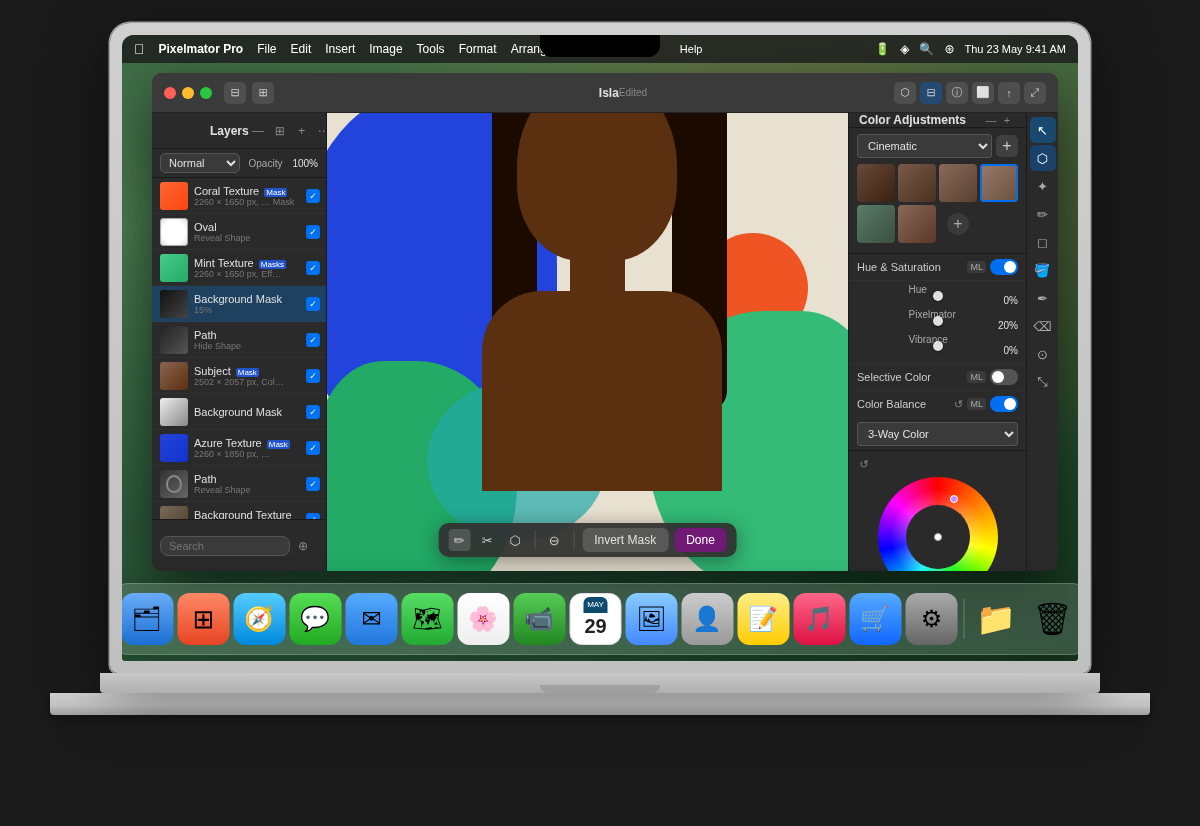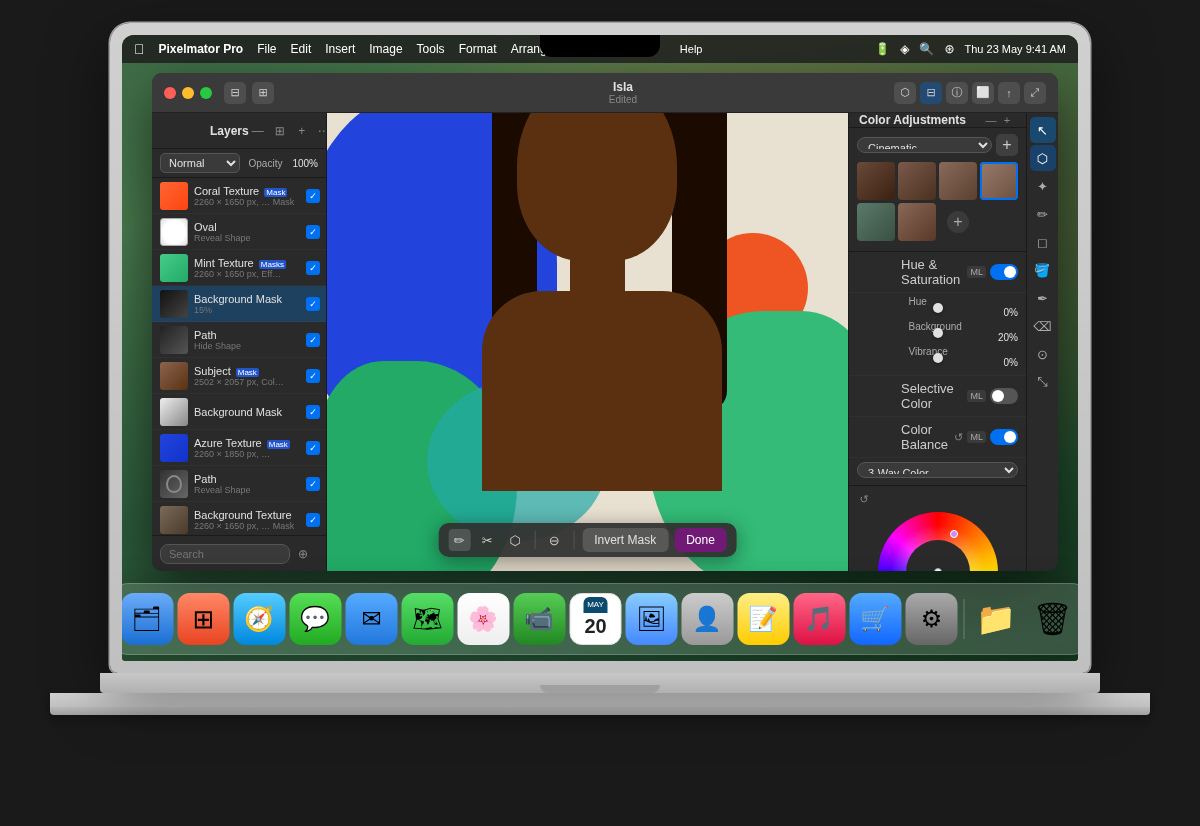--- a/index.html
+++ b/index.html
@@ -166,21 +166,21 @@
 
     .tl-red { background: #ff5f57; }
     .tl-yellow { background: #ffbd2e; }
     .tl-green { background: #28c840; }
 
     .titlebar-center {
       flex: 1;
       display: flex;
       align-items: center;
       justify-content: center;
-      flex-direction: column;
+      flex-direction: row;
     }
 
     .doc-title {
       font-size: 12px;
       font-weight: 600;
       color: #e0e0e0;
     }
 
     .doc-subtitle {
       font-size: 10px;
@@ -345,21 +345,21 @@
       border-radius: 3px;
       display: flex;
       align-items: center;
       justify-content: center;
       color: #fff;
       font-size: 9px;
       flex-shrink: 0;
     }
 
     .panel-footer {
-      height: 36px;
+      height: 52px;
       border-top: 1px solid #1a1a1a;
       display: flex;
       align-items: center;
       padding: 12px 8px;
     }
 
     .search-input {
       background: #3a3a3a;
       border: 1px solid #555;
       border-radius: 8px;
@@ -622,25 +622,25 @@
     .preset-select-row {
       display: flex;
       align-items: center;
       margin-bottom: 6px;
     }
 
     .preset-dropdown {
       flex: 1;
       background: #3a3a3a;
       border: 1px solid #555;
-      border-radius: 8px;
+      border-radius: 3px;
       color: #e0e0e0;
       font-size: 11px;
       padding: 3px 6px;
-      height: 16px;
+      height: 24px;
     }
 
     .preset-add-btn {
       width: 22px;
       height: 22px;
       background: rgba(255,255,255,0.1);
       border-radius: 5px;
       display: flex;
       align-items: center;
       justify-content: center;
@@ -690,24 +690,23 @@
     }
 
     .adj-row {
       display: flex;
       align-items: center;
       padding: 5px 8px;
       border-bottom: 1px solid rgba(255,255,255,0.03);
     }
 
     .adj-label {
-      font-size: 13px;
+      font-size: 11px;
       color: #ccc;
       flex: 1;
-      margin-left: 44px;
     }
 
     .adj-ml-badge {
       font-size: 9px;
       background: #3a3a3a;
       color: #aaa;
       border-radius: 3px;
       padding: 1px 3px;
       margin-right: 4px;
     }
@@ -1238,21 +1237,21 @@
 
                 <div class="sub-row">
                   <span class="sub-label">Hue</span>
                   <div class="slider-track">
                     <div class="slider-thumb" style="left:50%;"></div>
                   </div>
                   <span class="sub-value">0%</span>
                 </div>
 
                 <div class="sub-row">
-                  <span class="sub-label">Background</span>
+                  <span class="sub-label">Pixelmator</span>
                   <div class="slider-track">
                     <div class="slider-fill" style="width:18%;"></div>
                     <div class="slider-thumb" style="left:68%;"></div>
                   </div>
                   <span class="sub-value">20%</span>
                 </div>
 
                 <div class="sub-row">
                   <span class="sub-label">Vibrance</span>
                   <div class="slider-track">
@@ -1350,21 +1349,21 @@
             <span style="font-size:24px;">🌸</span>
           </div>
 
           <div class="dock-icon" style="background:linear-gradient(180deg,#55cc55,#228822);">
             <span style="font-size:24px;">📹</span>
           </div>
 
           <div class="dock-icon" style="background:#fff;border:1px solid #ddd;">
             <div style="display:flex;flex-direction:column;align-items:center;">
               <div style="background:#0c4a6e;width:24px;height:16px;border-radius:6px 6px 0 0;font-size:8px;color:#fff;display:flex;align-items:center;justify-content:center;margin:-4px -4px 0;">MAY</div>
-              <div style="font-size:20px;font-weight:bold;color:#222;margin-top:2px;">20</div>
+              <div style="font-size:20px;font-weight:bold;color:#222;margin-top:2px;">29</div>
             </div>
           </div>
 
           <div class="dock-icon" style="background:linear-gradient(180deg,#88ccff,#4488ff);">
             <span style="font-size:24px;">🖼</span>
           </div>
 
           <div class="dock-icon" style="background:linear-gradient(180deg,#cccccc,#999999);">
             <span style="font-size:24px;">👤</span>
           </div>

